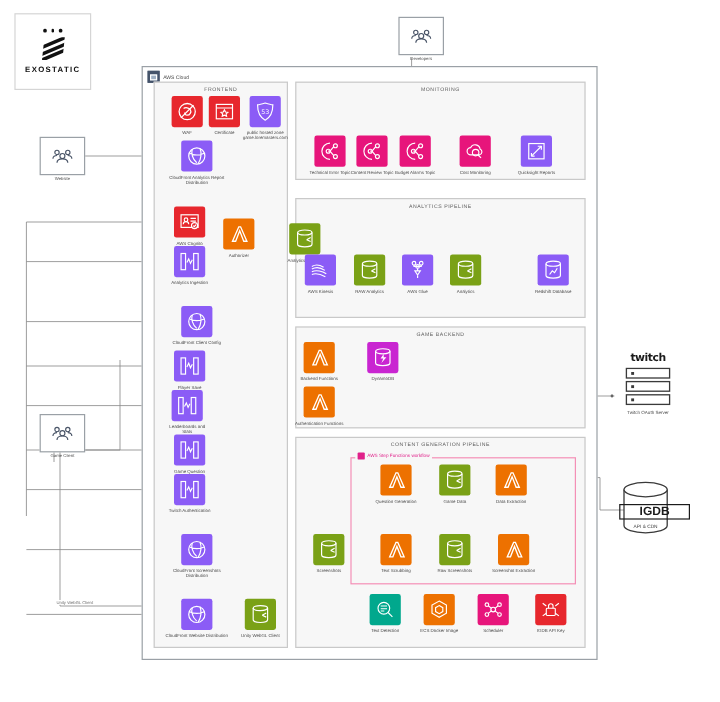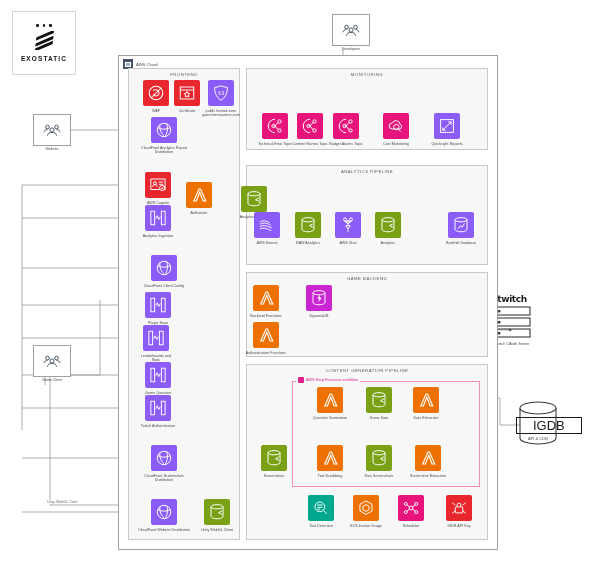--- a/index.html
+++ b/index.html
@@ -234,21 +234,21 @@
         <circle cx="6" cy="5" r="2.4"></circle>
             <circle cx="18" cy="5" r="2.4"></circle>
             <circle cx="12" cy="9" r="2.8"></circle>
         <path d="M1.5 12c0-2.3 2-3.6 4.5-3.6M22.5 12c0-2.3-2-3.6-4.5-3.6M6 16.5c0-2.8 2.7-4.4 6-4.4s6 1.6 6 4.4"></path>
       </g>
         </svg>
     </div>
     <div class="cap">Game Client</div>
   </div>
 
-  <div class="extfree" style="left:484px;top:294px;">
+  <div class="extfree" style="left:512px;top:294px;">
     <div style="font-size:9px;font-weight:700;color:#1b1b1b;letter-spacing:-.4px;
                 font-family:'DejaVu Sans',sans-serif;margin-bottom:2px;">twitch</div>
     <svg width="40" height="34" viewBox="0 0 40 34">
       <g fill="none" stroke="#3a3a3a" stroke-width="1.1">
         <rect x="2" y="1" width="36" height="8"></rect>
           <rect x="2" y="12" width="36" height="8"></rect>
           <rect x="2" y="23" width="36" height="8"></rect>
       </g>
       <g fill="#3a3a3a">
           <rect x="6" y="4" width="2.4" height="2.4"></rect>
@@ -260,21 +260,21 @@
   </div>
 
   <div class="extfree" style="left:516px;top:400px;">
     <svg width="44" height="46" viewBox="0 0 44 46">
       <g fill="#fff" stroke="#3a3a3a" stroke-width="1.1">
         <path d="M4 8v30c0 3.3 8 6 18 6s18-2.7 18-6V8"></path>
         <ellipse cx="22" cy="8" rx="18" ry="6"></ellipse>
       </g>
     </svg>
     <div style="position:absolute;top:16px;left:0;right:0;text-align:center;">
-      <div style="font-size:13px;font-weight:400;color:#1b1b1b;border:1px solid #1b1b1b;display:inline-block;padding:0 16px;">IGDB</div>
+      <div style="font-size:10px;font-weight:700;color:#1b1b1b;border:1px solid #1b1b1b;display:inline-block;padding:0 16px;">IGDB</div>
       <div style="font-size:4px;color:#444;margin-top:2px;">API &amp; CDN</div>
     </div>
   </div>
 
   <div class="edgelabel" style="left:46px;top:500px;">Unity WebGL Client</div>
 
   <div class="group cloud" style="left:118px;top:55px;width:378px;height:493px;">
     <div class="cloudlabel">
       <span class="ic">
           <b></b>

